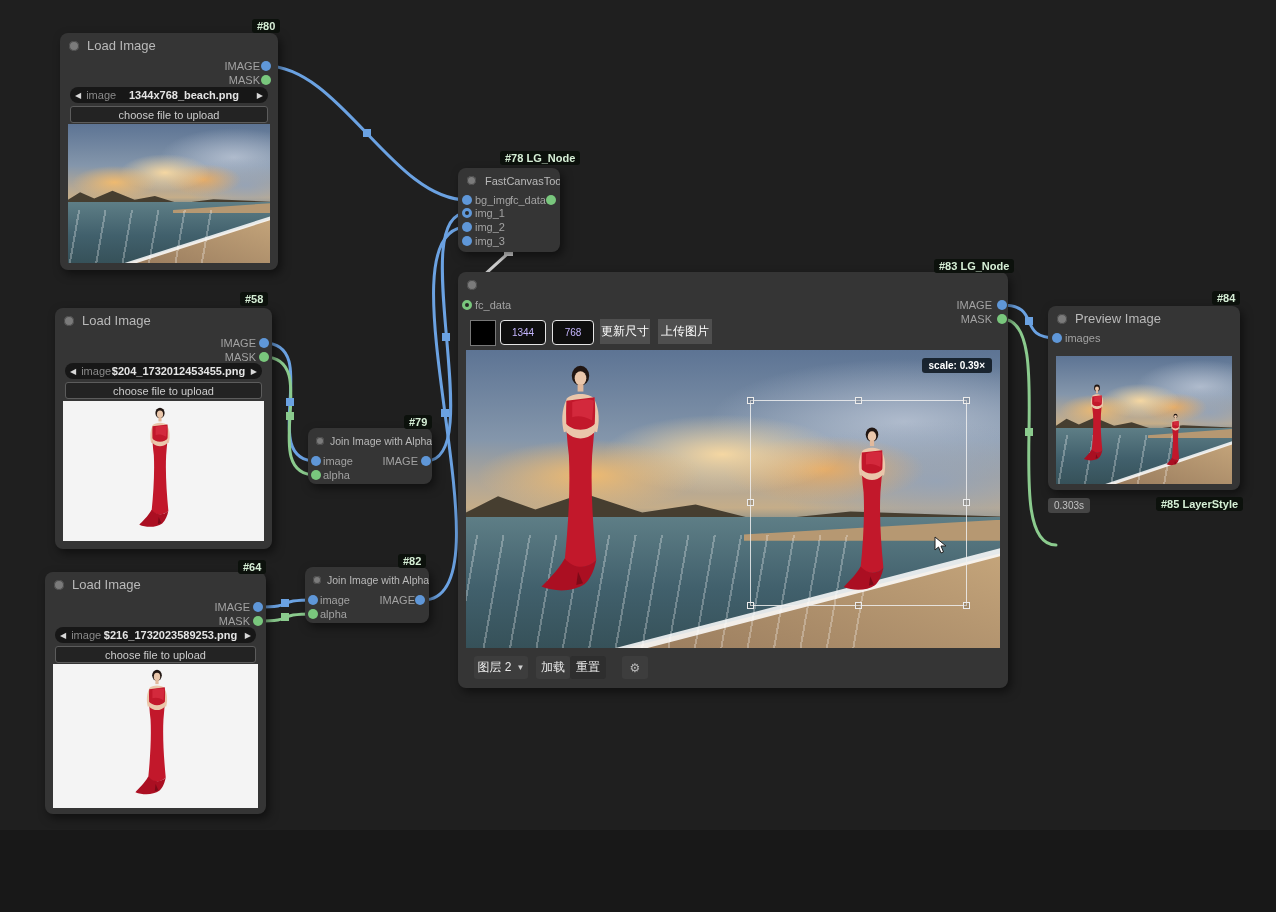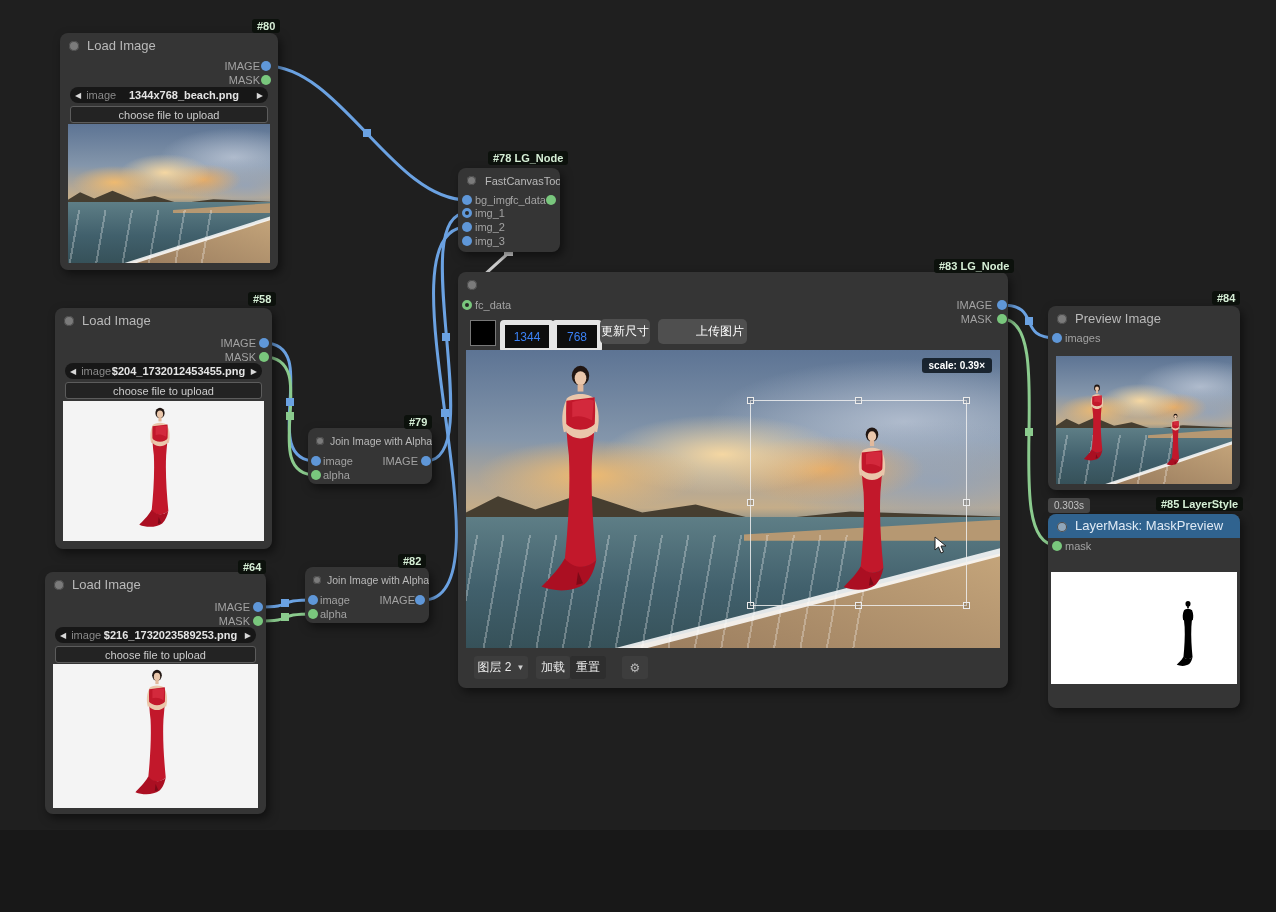--- a/index.html
+++ b/index.html
@@ -26,23 +26,23 @@
   .out{text-align:right;}
   .combo{position:absolute;background:#171717;border-radius:9px;display:flex;align-items:center;
          height:16px;font-size:11px;color:#e4e4e4;z-index:3;}
   .combo .arr{color:#d8d8d8;font-size:8px;padding:0 5px;}
   .combo .clabel{color:#8a8a8a;}
   .combo .cvalue{flex:1;text-align:center;font-weight:bold;}
   .widget-btn{position:absolute;background:#232323;border:1px solid #5c5c5c;border-radius:3px;
               color:#cccccc;font-size:11px;display:flex;align-items:center;justify-content:center;z-index:3;}
   .thumb{position:absolute;overflow:hidden;z-index:3;}
   .white-bg{background:#f4f4f4;}
-  .size-field{position:absolute;background:#0e0e0e;border:5px solid #e5e5e5;border-radius:4px;
-              color:#3b82f6;font-size:12px;display:flex;align-items:center;justify-content:center;z-index:3;}
-  .cn-btn{position:absolute;background:#4f4f4f;border-radius:5px;color:#fff;font-size:12px;
+  .size-field{position:absolute;background:#0e0e0e;border:1px solid #e5e5e5;border-radius:4px;
+              color:#c4b5fd;font-size:10px;display:flex;align-items:center;justify-content:center;z-index:3;}
+  .cn-btn{position:absolute;background:#4f4f4f;border-radius:0;color:#fff;font-size:12px;
           display:flex;align-items:center;justify-content:center;z-index:3;white-space:nowrap;}
   .black-swatch{position:absolute;background:#000;border:1px solid #787878;z-index:3;}
   .foot-btn{position:absolute;background:#3d3d3d;border-radius:3px;color:#ebebeb;font-size:12px;
             display:flex;align-items:center;justify-content:center;gap:5px;z-index:3;white-space:nowrap;}
   .foot-btn.dark{background:#2e2e2e;}
   .dd{font-size:8px;color:#cfcfcf;}
   .scale-badge{position:absolute;right:8px;top:8px;background:rgba(12,20,28,.85);color:#fff;
                font-size:10px;font-weight:bold;padding:2px 7px;border-radius:3px;z-index:6;}
   
   .beach-scene{position:absolute;overflow:hidden;z-index:3;
@@ -141,21 +141,21 @@
     <div class="bs-clouds"></div>
     <div class="bs-mountains"></div>
     <div class="bs-sea"></div>
     <div class="bs-farsand"></div>
     <div class="bs-sand"></div>
     <div class="bs-foamedge"></div>
     <div class="bs-waves"></div>
   </div>
 </div>
 
-<div class="order-badge" style="left:248px;top:292px;text-align:right;">#58</div>
+<div class="order-badge" style="left:240px;top:292px;text-align:right;">#58</div>
 <div class="node" style="left:55px;top:308px;width:217px;height:241px;">
   <div class="node-title">Load Image</div>
   <span class="title-dot"></span>
   <div class="slot-label out" style="right:16px;top:29px;">IMAGE</div>
   <div class="slot-label out" style="right:16px;top:43px;">MASK</div>
   <span class="port p-blue" style="left:204px;top:30px;"></span>
   <span class="port p-green" style="left:204px;top:44px;"></span>
   <div class="combo" style="left:10px;top:55px;width:197px;">
     <span class="arr">◀</span>
     <span class="clabel">image</span>
@@ -185,21 +185,21 @@
     <span class="arr">▶</span>
   </div>
   <div class="widget-btn" style="left:10px;top:74px;width:199px;height:15px;">choose file to upload</div>
   <div class="thumb white-bg" style="left:8px;top:92px;width:205px;height:144px;">
     <svg class="woman" style="left:81px;top:4px;width:46px;height:138px;" viewBox="0 0 100 300">
           <use href="#woman"></use>
         </svg>
   </div>
 </div>
 
-<div class="order-badge" style="left:488px;top:151px;">#78 LG_Node</div>
+<div class="order-badge" style="left:500px;top:151px;">#78 LG_Node</div>
 <div class="node" style="left:458px;top:168px;width:102px;height:84px;">
   <div class="node-title" style="font-size:11px;">FastCanvasTool</div>
   <span class="title-dot" style="width:9px;height:9px;"></span>
   <span class="port p-blue" style="left:4px;top:27px;"></span>
   <span class="port p-hblue" style="left:4px;top:40px;"></span>
   <span class="port p-blue" style="left:4px;top:54px;"></span>
   <span class="port p-blue" style="left:4px;top:68px;"></span>
   <div class="slot-label" style="left:17px;top:26px;">bg_img</div>
   <div class="slot-label" style="left:17px;top:39px;">img_1</div>
   <div class="slot-label" style="left:17px;top:53px;">img_2</div>
@@ -238,21 +238,21 @@
   <span class="port p-hgreen" style="left:4px;top:28px;"></span>
   <div class="slot-label" style="left:17px;top:27px;">fc_data</div>
   <div class="slot-label out" style="right:16px;top:27px;">IMAGE</div>
   <div class="slot-label out" style="right:16px;top:41px;">MASK</div>
   <span class="port p-blue" style="left:539px;top:28px;"></span>
   <span class="port p-green" style="left:539px;top:42px;"></span>
   <div class="black-swatch" style="left:12px;top:48px;width:24px;height:24px;"></div>
   <div class="size-field" style="left:42px;top:48px;width:44px;height:23px;">1344</div>
   <div class="size-field" style="left:94px;top:48px;width:40px;height:23px;">768</div>
   <div class="cn-btn" style="left:142px;top:47px;width:50px;height:25px;">更新尺寸</div>
-  <div class="cn-btn" style="left:200px;top:47px;width:54px;height:25px;padding-left:35px;">上传图片</div>
+  <div class="cn-btn" style="left:200px;top:47px;width:54px;height:25px;">上传图片</div>
 
   <div class="beach-scene" style="left:8px;top:78px;width:534px;height:298px;">
     <div class="bs-clouds"></div>
     <div class="bs-mountains"></div>
     <div class="bs-sea"></div>
     <div class="bs-farsand"></div>
     <div class="bs-sand"></div>
     <div class="bs-foamedge"></div>
     <div class="bs-waves"></div>
     <svg class="woman" style="left:73px;top:12px;width:83px;height:250px;" viewBox="0 0 100 300">
@@ -307,25 +307,14 @@
           <use href="#woman"></use>
         </svg>
     <svg class="woman" style="left:110px;top:57px;width:19px;height:57px;" viewBox="0 0 100 300">
           <use href="#woman"></use>
         </svg>
   </div>
 </div>
 
 <div class="time-badge" style="left:1048px;top:498px;">0.303s</div>
 <div class="order-badge" style="left:1156px;top:497px;">#85 LayerStyle</div>
-<div class="node" style="left:1048px;top:514px;width:192px;height:194px;">
-  <div class="masknode-title">LayerMask: MaskPreview</div>
-  <span class="title-dot" style="background:#8fa6ba;"></span>
-  <span class="port p-green" style="left:4px;top:27px;"></span>
-  <div class="slot-label" style="left:17px;top:26px;">mask</div>
-  <div class="thumb white-bg" style="left:3px;top:58px;width:186px;height:112px;background:#fff;">
-    <svg class="woman" style="left:125px;top:28px;width:24px;height:72px;filter:brightness(0);" viewBox="0 0 100 300">
-          <use href="#woman"></use>
-        </svg>
-  </div>
-</div>
 
 </div>
 
 </body></html>

